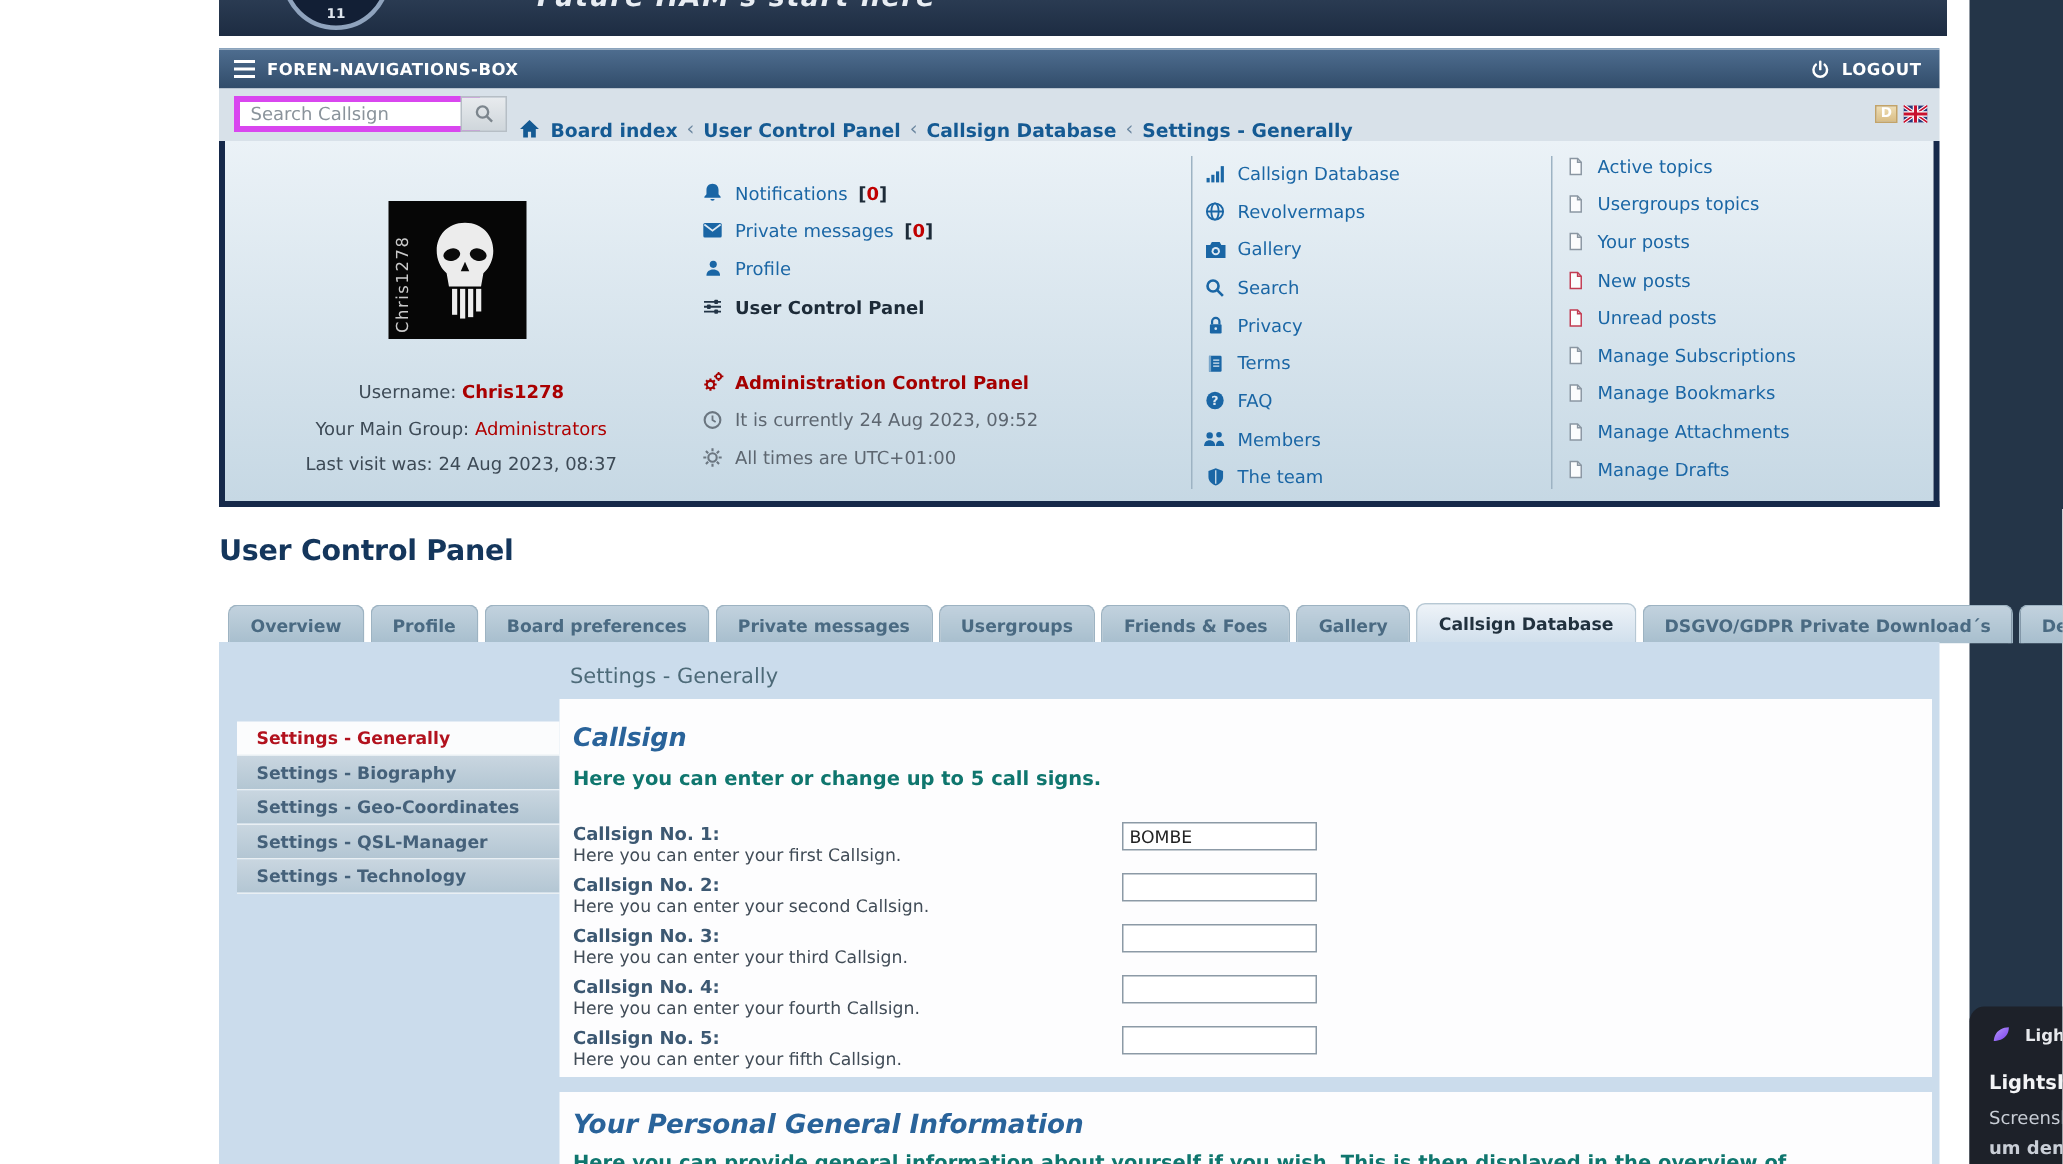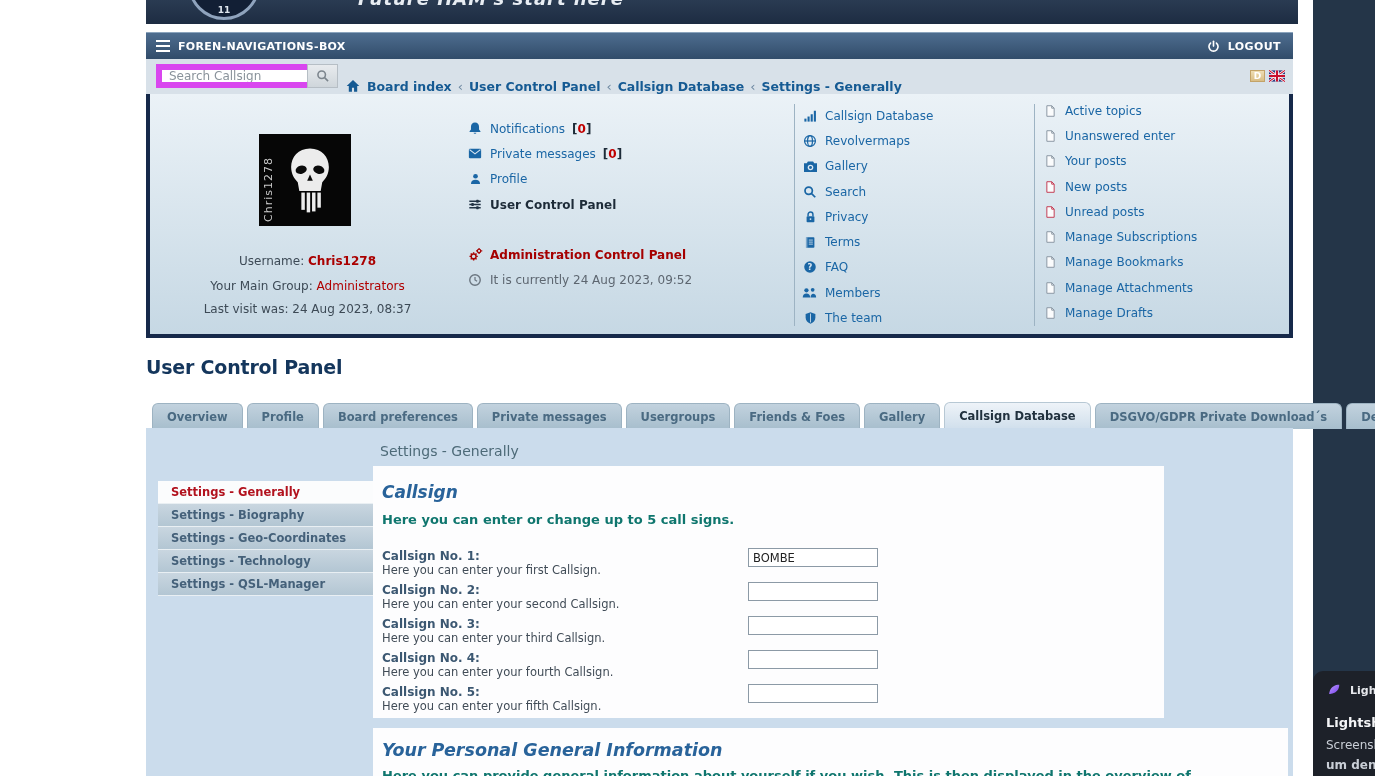--- a/index.html
+++ b/index.html
@@ -33,21 +33,21 @@
              background:linear-gradient(#4e6d8f,#314c6a); border-top:1px solid #8ba4bd;
              color:#fff; display:flex; align-items:center; }
   .nav-left { display:flex; align-items:center; gap:7px; margin-left:9px; cursor:pointer; }
   .nav-title { font-size:11px; font-weight:bold; letter-spacing:.3px; }
   .nav-right { margin-left:auto; margin-right:12px; display:flex; align-items:center; gap:6px; cursor:pointer; }
   .logout-label { font-size:11px; font-weight:bold; letter-spacing:.4px; }
 
   
   .crumb-bar { left:146px; top:59px; width:1147px; height:35px; background:#d8e1e9; }
   .search-input { position:absolute; left:10px; top:5px; width:164px; height:24px;
-                  border:6px solid #d946ef; background:#fff; padding:0 7px; font-size:12px;
+                  border:4px solid #d946ef; background:#fff; padding:0 7px; font-size:12px;
                   color:#0f172a; font-family:inherit; }
   .search-input::placeholder { color:#8a939b; }
   .search-btn { position:absolute; left:161px; top:5px; width:31px; height:24px;
                 background:linear-gradient(#e8ebee,#cfd6db); border:1px solid #b6bec5;
                 display:flex; align-items:center; justify-content:center; cursor:pointer; color:#7c858d; }
   .crumbs { position:absolute; left:199px; top:0; height:35px; display:flex; align-items:flex-end; gap:6px; }
   .crumb { color:#155a93; font-weight:bold; font-size:12.5px; text-decoration:none; cursor:pointer; }
   .crumb-sep { color:#6c87a0; font-size:13px; }
   .flags { position:absolute; right:8px; top:11px; display:flex; gap:4px; align-items:center; }
   .flag-de { width:15px; height:12px; background:linear-gradient(#eeddb4,#d9bd85); border:1px solid #c3a368;
@@ -99,21 +99,21 @@
   
   .wrapper { left:146px; top:428px; width:1147px; height:348px; background:#cbdcec; overflow:hidden; }
   .panel-header { position:absolute; left:234px; top:15px; font-size:14px; color:#4d6a78; }
 
   .menu { position:absolute; left:12px; top:53px; width:215px; }
   .menu-item { height:23px; display:flex; align-items:center; padding-left:13px;
                background:linear-gradient(#c9d6e0,#b3c6d3); border-bottom:1px solid #e9eff3;
                color:#45617a; font-size:11.5px; font-weight:bold; cursor:pointer; }
   .menu-item.active { background:#fbfcfd; color:#b2121e; }
 
-  .panel1 { position:absolute; left:227px; top:38px; width:791px; height:252px; background:#fdfdfe; }
+  .panel1 { position:absolute; left:227px; top:38px; width:915px; height:252px; background:#fdfdfe; }
   .panel2 { position:absolute; left:227px; top:300px; width:915px; height:60px; background:#fdfdfe; }
   .sec-title { position:absolute; left:9px; font-style:italic; font-weight:bold; font-size:17px; color:#29639a; }
   .sec-desc { position:absolute; left:9px; font-weight:bold; font-size:13px; color:#0f766e; }
   .f-label { position:absolute; left:9px; font-size:12px; font-weight:bold; color:#3c5872;text-align:center; }
   .f-desc { position:absolute; left:9px; font-size:11.5px; color:#414c57; }
   .f-input { position:absolute; left:375px; width:130px; height:19px; border:1px solid #8c9aa6;
              background:#fff; font-size:11.5px; padding:0 4px; color:#222; font-family:inherit; }
 </style>
 </head>
 <body>
@@ -285,20 +285,31 @@
     </div>
     <div class="row">
       <span class="icon ic-gray">
         <svg width="14" height="14" viewBox="0 0 16 16">
             <circle cx="8" cy="8" r="6" stroke="currentColor" stroke-width="1.6" fill="none"></circle>
             <path d="M8 4.6V8l2.4 1.5" stroke="currentColor" stroke-width="1.4" fill="none"></path>
           </svg>
       </span>
       <span class="gray-txt">It is currently 24 Aug 2023, 09:52</span>
     </div>
+    <div class="row">
+      <span class="icon ic-gray">
+        <svg width="14" height="14" viewBox="0 0 16 16">
+            <g stroke="currentColor" stroke-width="1.6" fill="none">
+              <circle cx="8" cy="8" r="3.2"></circle>
+              <path d="M8 1v2.3M8 12.7V15M1 8h2.3M12.7 8H15M3 3l1.7 1.7M11.3 11.3L13 13M13 3l-1.7 1.7M4.7 11.3L3 13"></path>
+            </g>
+          </svg>
+      </span>
+      <span class="gray-txt">All times are UTC+01:00</span>
+    </div>
   </div>
 
   <div class="vdiv" style="left:644px"></div>
 
   <div class="col3">
     <div class="row">
         <span class="icon ic-blue">
           <svg width="15" height="14" viewBox="0 0 16 16">
             <g fill="currentColor">
               <rect x="1" y="11" width="2.4" height="3.4"></rect>
@@ -408,21 +419,21 @@
         </span>
         <a class="link">Active topics</a>
       </div>
     <div class="row">
         <span class="icon ic-file">
           <svg width="13" height="14" viewBox="0 0 16 16">
             <path d="M3.5 1.5h6l3 3v10h-9z" fill="#fbfcfd" stroke="currentColor" stroke-width="1.2"></path>
             <path d="M9.5 1.5v3h3" fill="none" stroke="currentColor" stroke-width="1.2"></path>
           </svg>
         </span>
-        <a class="link">Unanswered enter</a>
+        <a class="link">Usergroups topics</a>
       </div>
     <div class="row">
         <span class="icon ic-file">
           <svg width="13" height="14" viewBox="0 0 16 16">
             <path d="M3.5 1.5h6l3 3v10h-9z" fill="#fbfcfd" stroke="currentColor" stroke-width="1.2"></path>
             <path d="M9.5 1.5v3h3" fill="none" stroke="currentColor" stroke-width="1.2"></path>
           </svg>
         </span>
         <a class="link">Your posts</a>
       </div>
@@ -498,22 +509,22 @@
   <div class="tab">Delete My Account</div>
 </div>
 
 <div class="abs wrapper">
   <div class="panel-header">Settings - Generally</div>
 
   <div class="menu">
     <div class="menu-item active">Settings - Generally</div>
     <div class="menu-item">Settings - Biography</div>
     <div class="menu-item">Settings - Geo-Coordinates</div>
+    <div class="menu-item">Settings - QSL-Manager</div>
     <div class="menu-item">Settings - Technology</div>
-    <div class="menu-item">Settings - QSL-Manager</div>
   </div>
 
   <div class="panel1">
     <div class="sec-title" style="top:16px">Callsign</div>
     <div class="sec-desc" style="top:46px">Here you can enter or change up to 5 call signs.</div>
 
     <div class="f-label" style="top:83px">Callsign No. 1:</div>
     <div class="f-desc" style="top:97px">Here you can enter your first Callsign.</div>
     <input class="f-input" style="top: 82px;" value="BOMBE">
 

